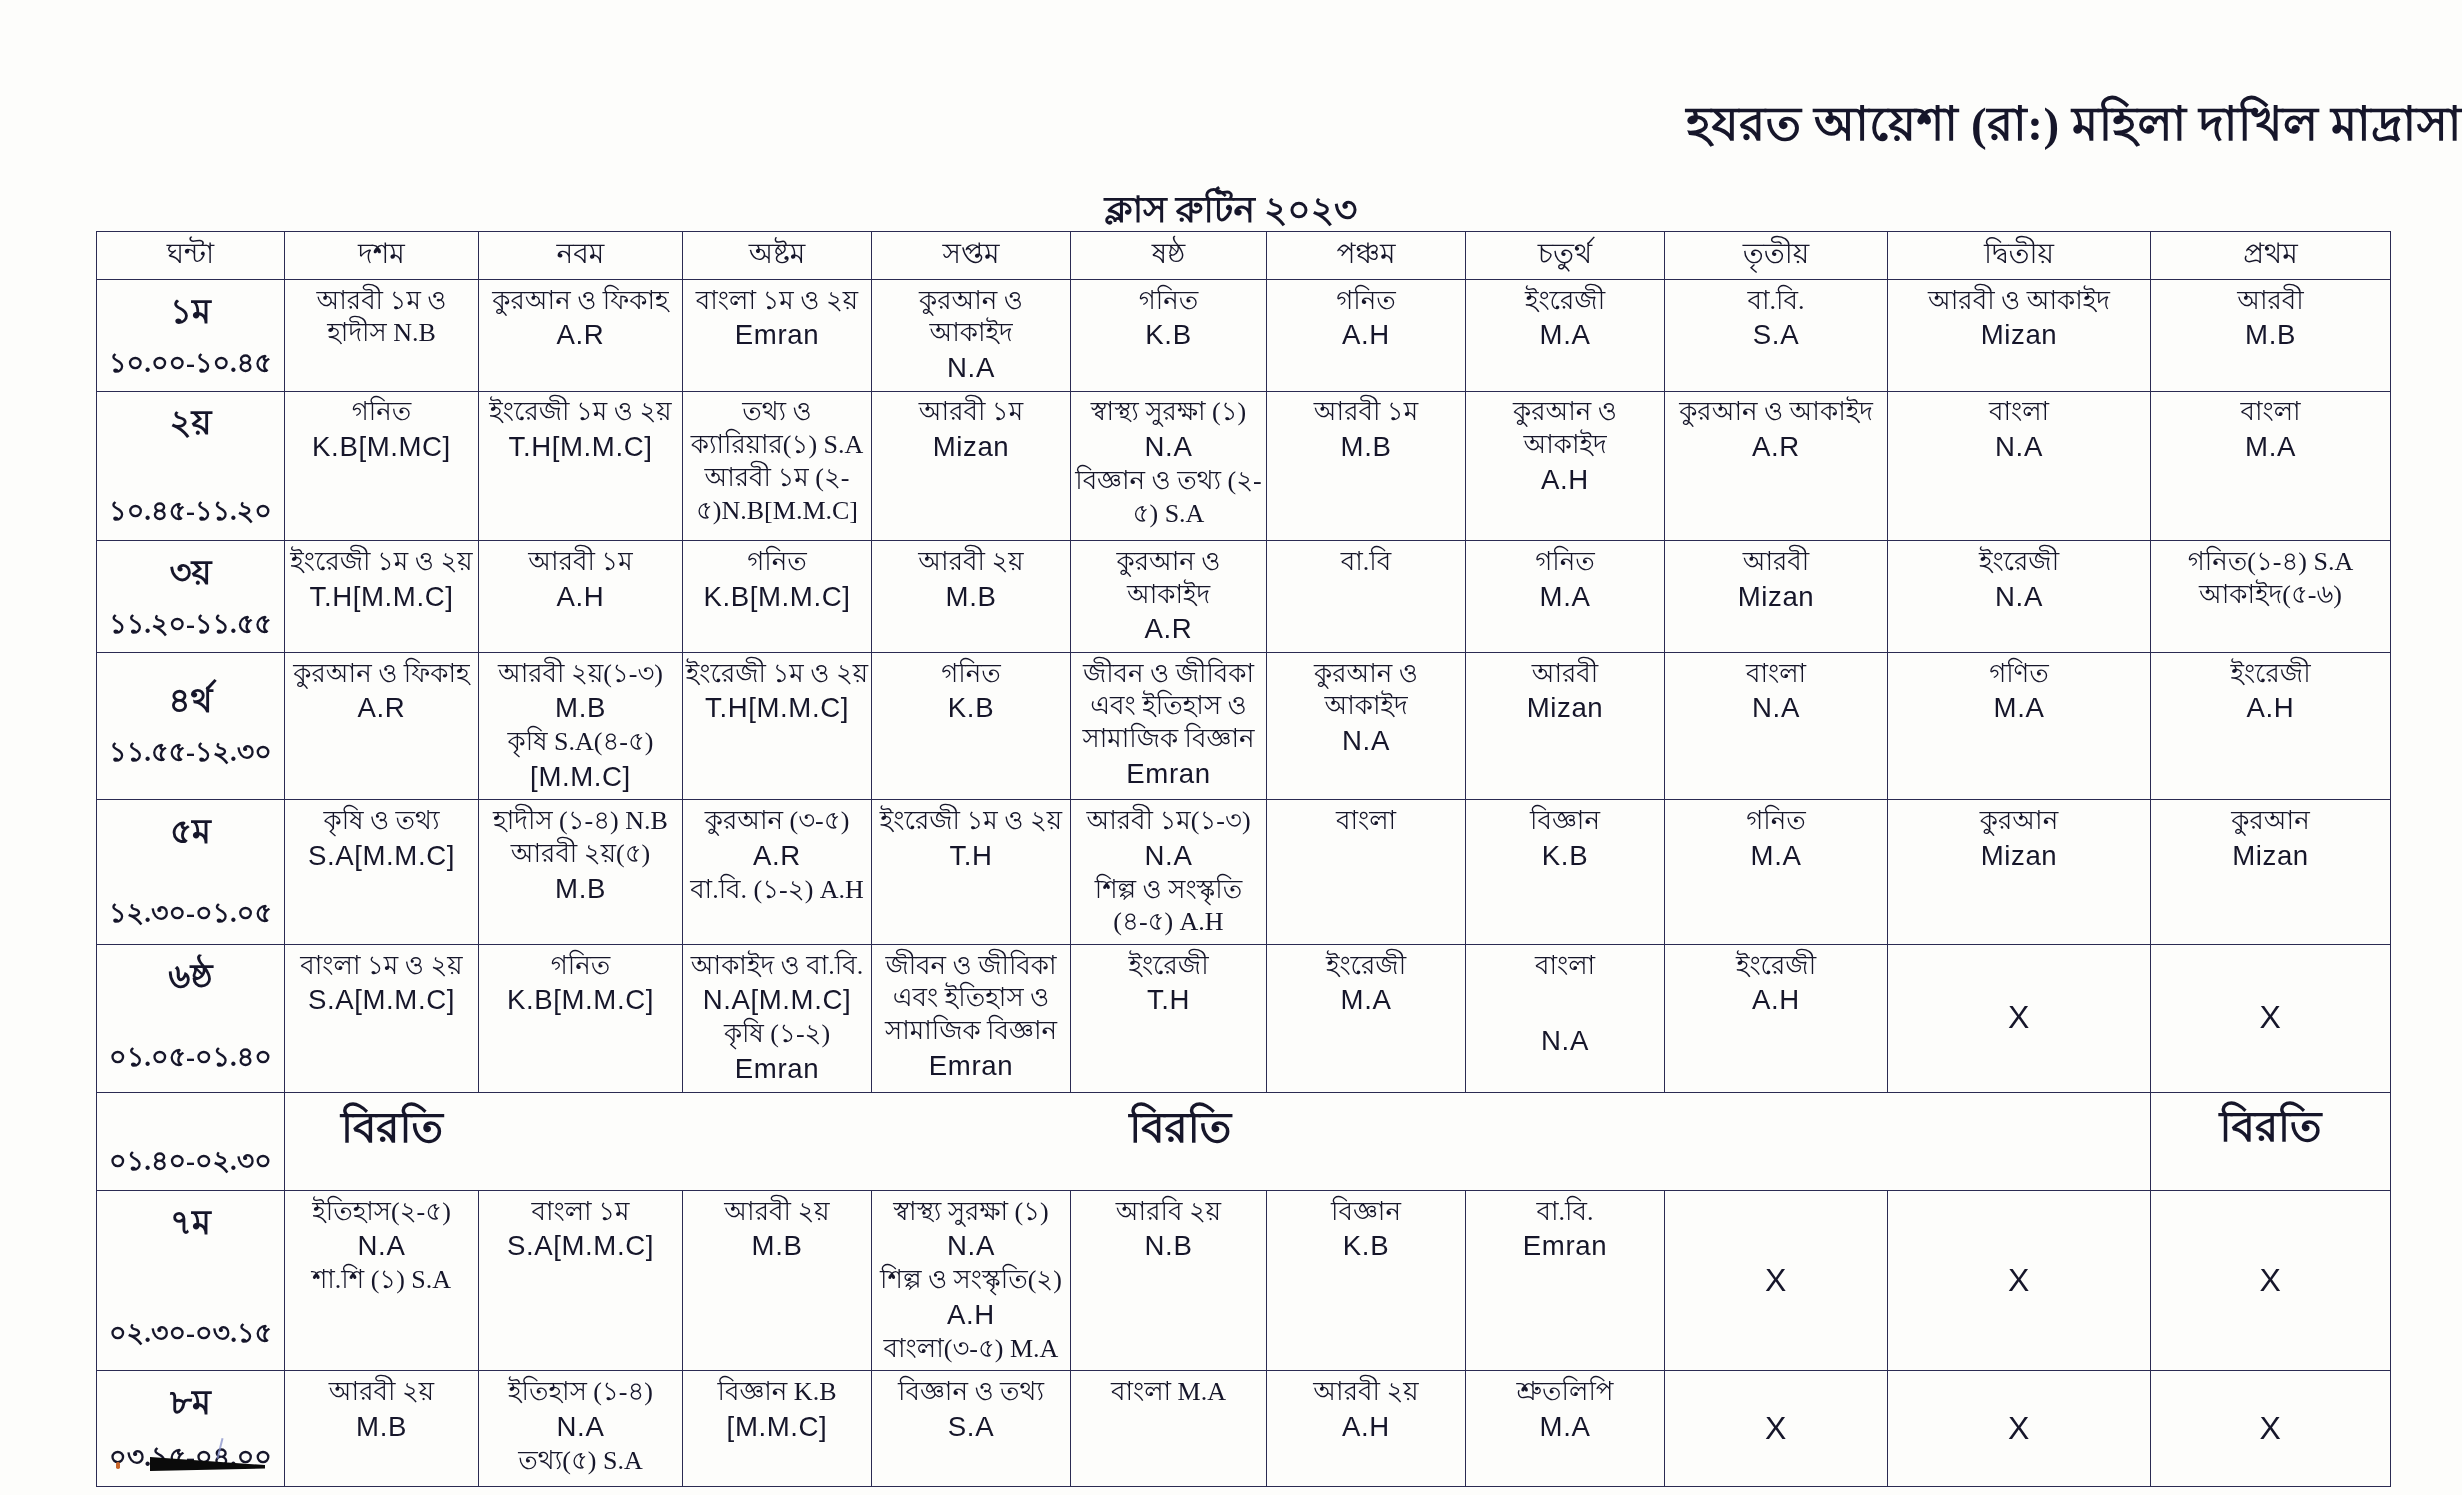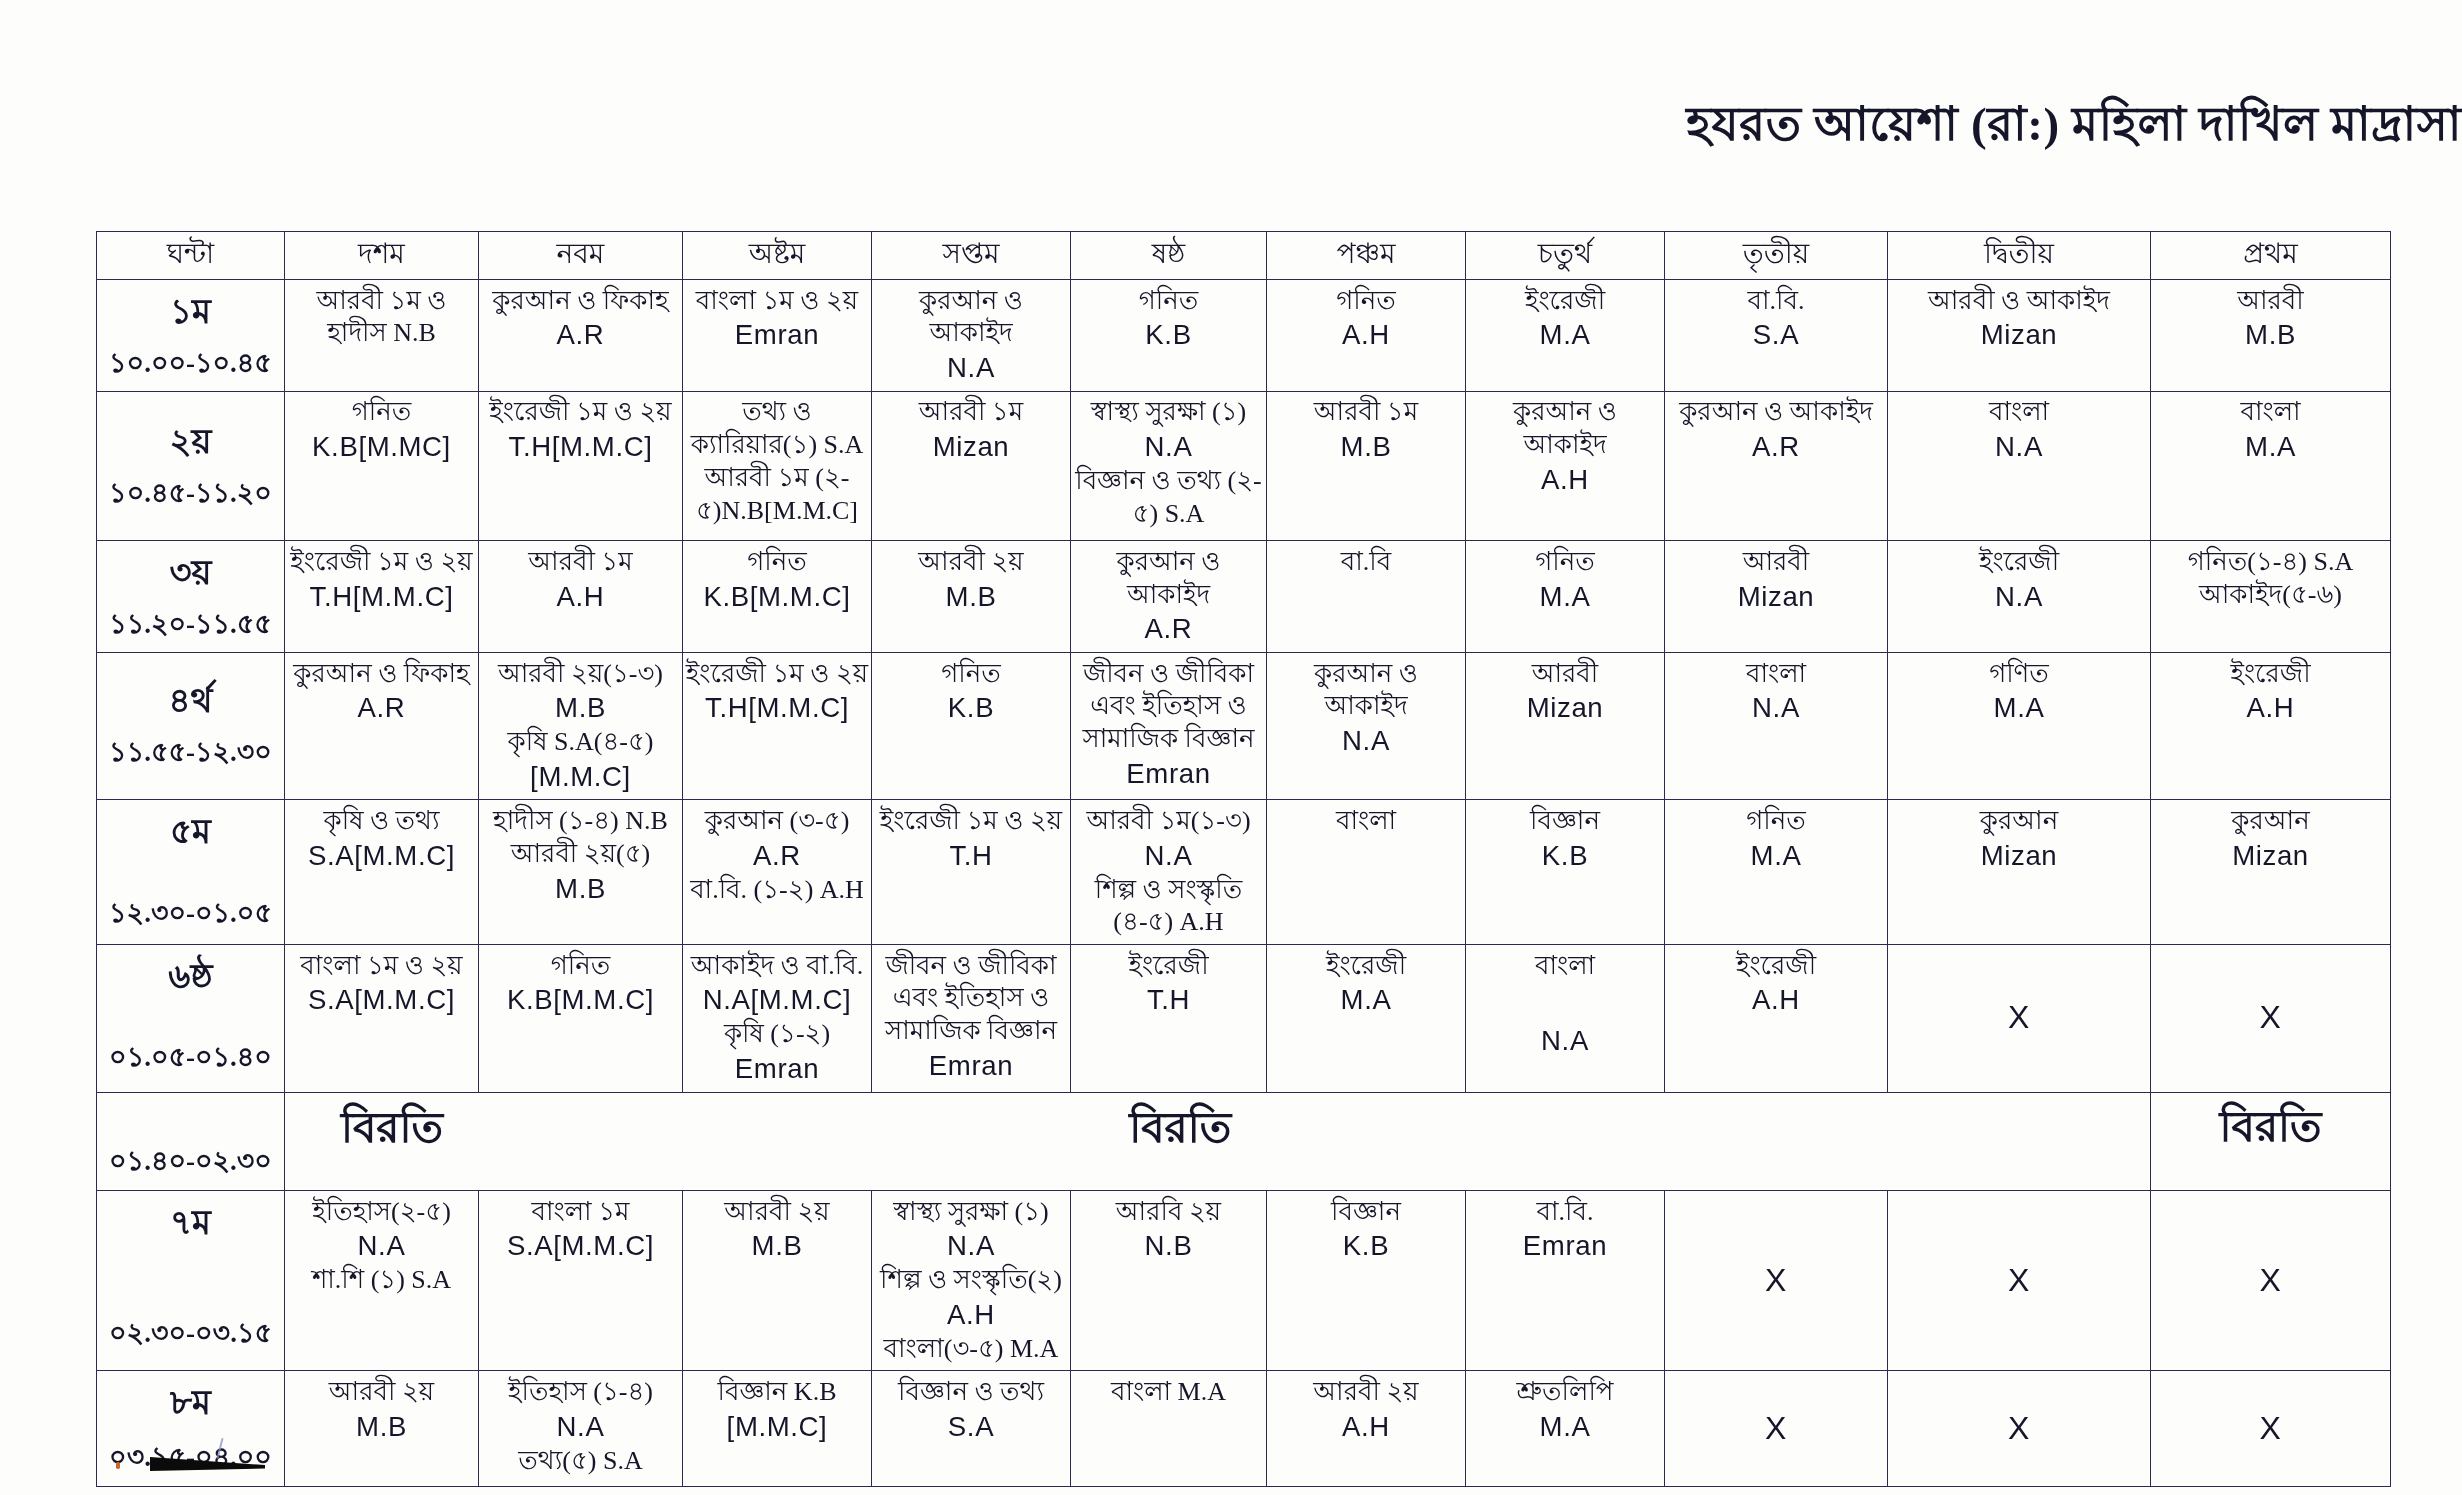--- a/index.html
+++ b/index.html
@@ -33,20 +33,21 @@
   .artifact-dot{position:absolute;left:116px;top:1462px;width:3.5px;height:7px;background:#c9662a;border-radius:1.8px;}
   .artifact-slash{position:absolute;left:219px;top:1438px;width:1.8px;height:21px;background:#8790c9;
         opacity:.75;transform:rotate(14deg);}
 </style>
 </head>
 <body>
 
 <div class="page">
   <div class="titles">
     <div class="title">হযরত আয়েশা (রা:) মহিলা দাখিল মাদ্রাসা</div>
+    <div class="subtitle">ক্লাস রুটিন ২০২৩</div>
   </div>
 
   <table class="routine">
     <colgroup>
         <col style="width: 188px;">
         <col style="width: 194px;">
         <col style="width: 204px;">
         <col style="width: 189px;">
         <col style="width: 199px;">
         <col style="width: 196px;">
@@ -115,21 +116,21 @@
             <div class="ln">আরবী ও আকাইদ</div>
             <div class="ln latin">Mizan</div>
           </td>
           <td>
             <div class="ln">আরবী</div>
             <div class="ln latin">M.B</div>
           </td>
         </tr>
         <tr style="height: 148px;">
           <td>
-            <div class="pwrap" style="height: 139px; justify-content: center;">
+            <div class="pwrap" style="height: 139px;">
               <div class="p-label">২য়</div>
               <div class="p-time">১০.৪৫-১১.২০</div>
             </div>
           </td>
           <td>
             <div class="ln">গনিত</div>
             <div class="ln latin">K.B[M.MC]</div>
           </td>
           <td>
             <div class="ln">ইংরেজী ১ম ও ২য়</div>

